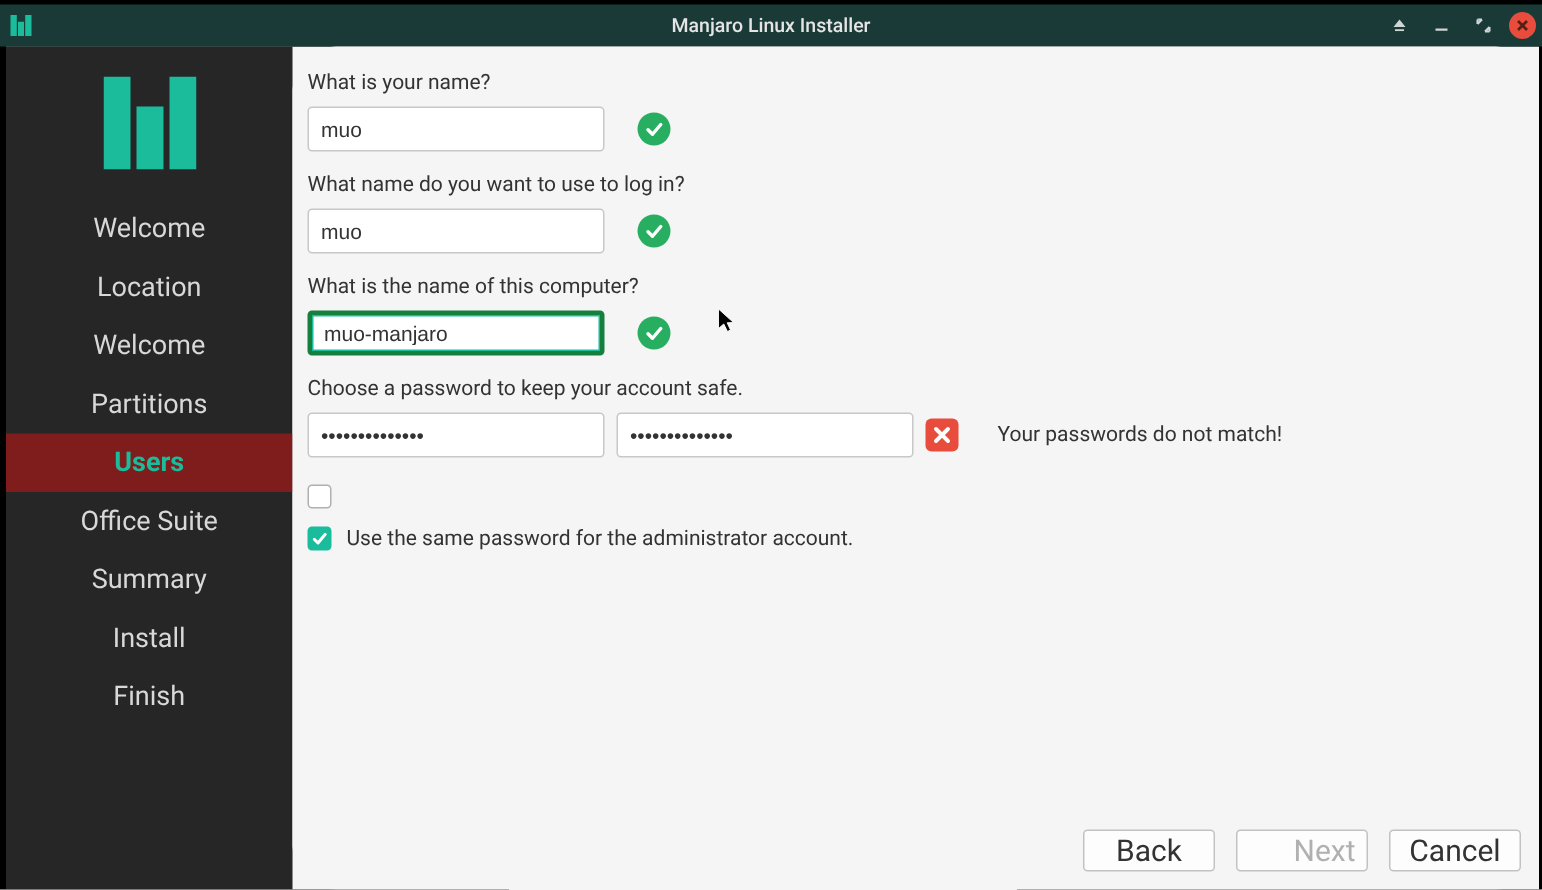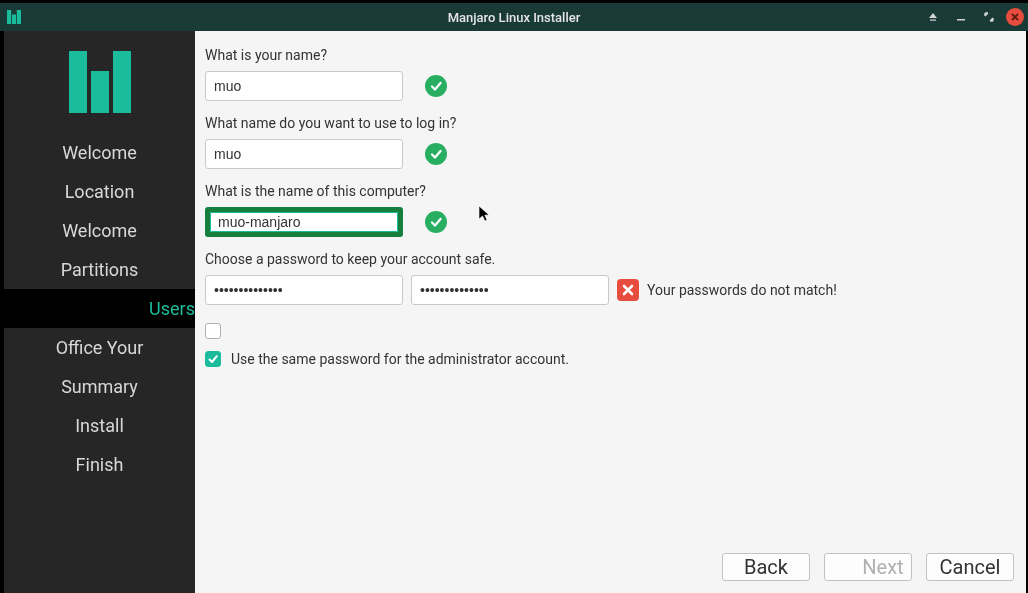--- a/index.html
+++ b/index.html
@@ -86,24 +86,23 @@
   }
   .nav-item {
     width: 100%;
     text-align: center;
     padding: 9px 0;
     font-size: 18px;
     color: #d8d8d8;
     cursor: pointer;
   }
   .nav-item.active {
-    background: #000000;
+    background: #7f1d1d;
     color: #1abc9c;
-    font-weight: 400;
-    text-align: right;
+    font-weight: 700;
   }
   .content {
     flex: 1;
     background: #f5f5f5;
     position: relative;
     padding: 16px 16px 16px 10px;
     border-radius: 29px;
   }
   .form-area {
     padding-top: 0;
@@ -124,21 +123,21 @@
     width: 198px;
     height: 30px;
     border: 1px solid #c8c8c8;
     border-radius: 3px;
     background: #fff;
     padding: 0 8px;
     font-size: 14px;
     color: #333;
   }
   .text-input.focused {
-    border: 5px solid #15803d;
+    border: 3px solid #15803d;
     box-shadow: 0 0 0 1px #1abc9c inset;
   }
   .status-icon {
     width: 22px; height: 22px;
     border-radius: 50%;
     display: flex;
     align-items: center;
     justify-content: center;
     flex-shrink: 0;
   }
@@ -151,21 +150,21 @@
     width: 22px; height: 22px;
   }
   .pwd-row {
     display: flex;
     align-items: center;
     gap: 8px;
   }
   .err-text {
     font-size: 14px;
     color: #333;
-    margin-left: 0;
+    margin-left: 18px;
   }
   .check-row {
     display: flex;
     align-items: center;
     gap: 10px;
     margin-top: 18px;
   }
   .check-row + .check-row { margin-top: 12px; }
   .checkbox {
     width: 16px; height: 16px;
@@ -260,21 +259,21 @@
         <rect x="0" y="0" width="18" height="62" fill="#1abc9c"></rect>
         <rect x="22" y="20" width="18" height="42" fill="#1abc9c"></rect>
         <rect x="44" y="0" width="18" height="62" fill="#1abc9c"></rect>
       </svg>
     </div>
     <div class="nav-item">Welcome</div>
     <div class="nav-item">Location</div>
     <div class="nav-item">Welcome</div>
     <div class="nav-item">Partitions</div>
     <div class="nav-item active">Users</div>
-    <div class="nav-item">Office Your</div>
+    <div class="nav-item">Office Suite</div>
     <div class="nav-item">Summary</div>
     <div class="nav-item">Install</div>
     <div class="nav-item">Finish</div>
   </div>
 
   <div class="content">
     <div class="form-area">
 
       <div class="field-label">What is your name?</div>
       <div class="field-row">

